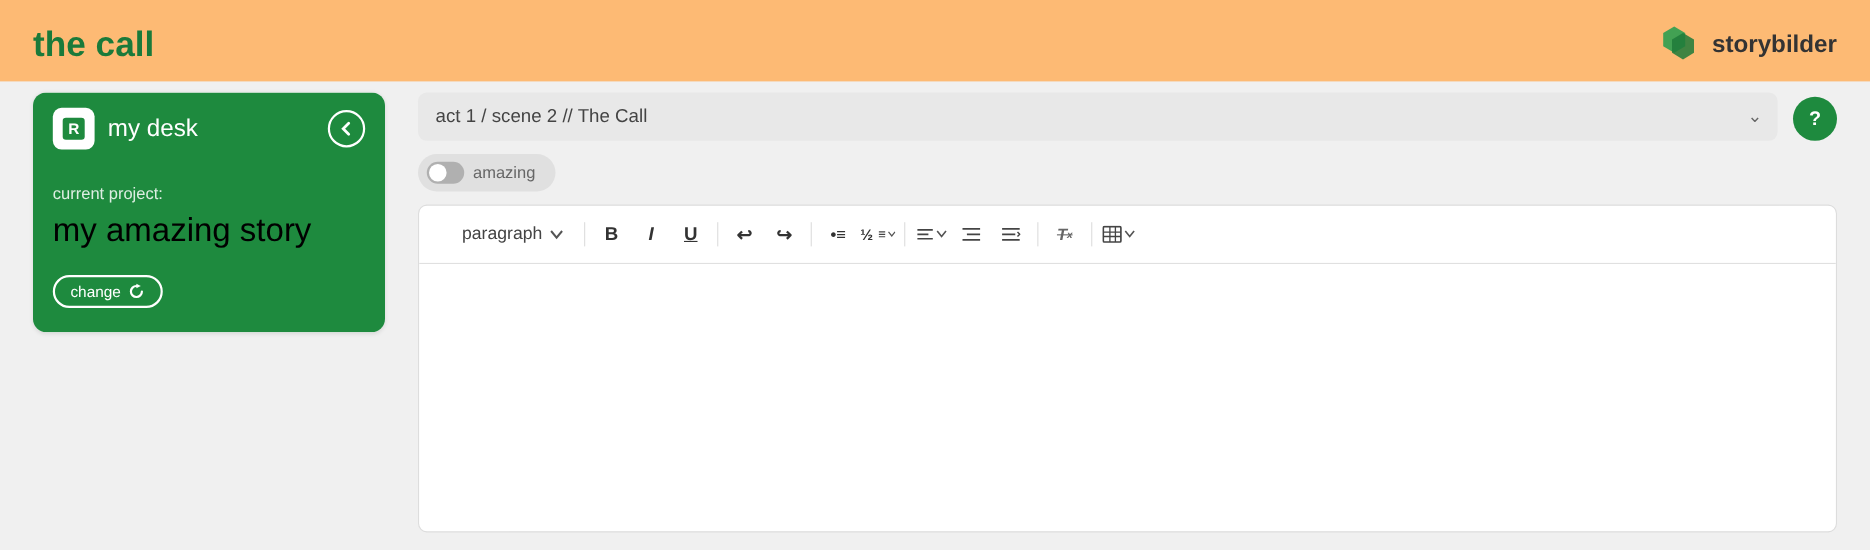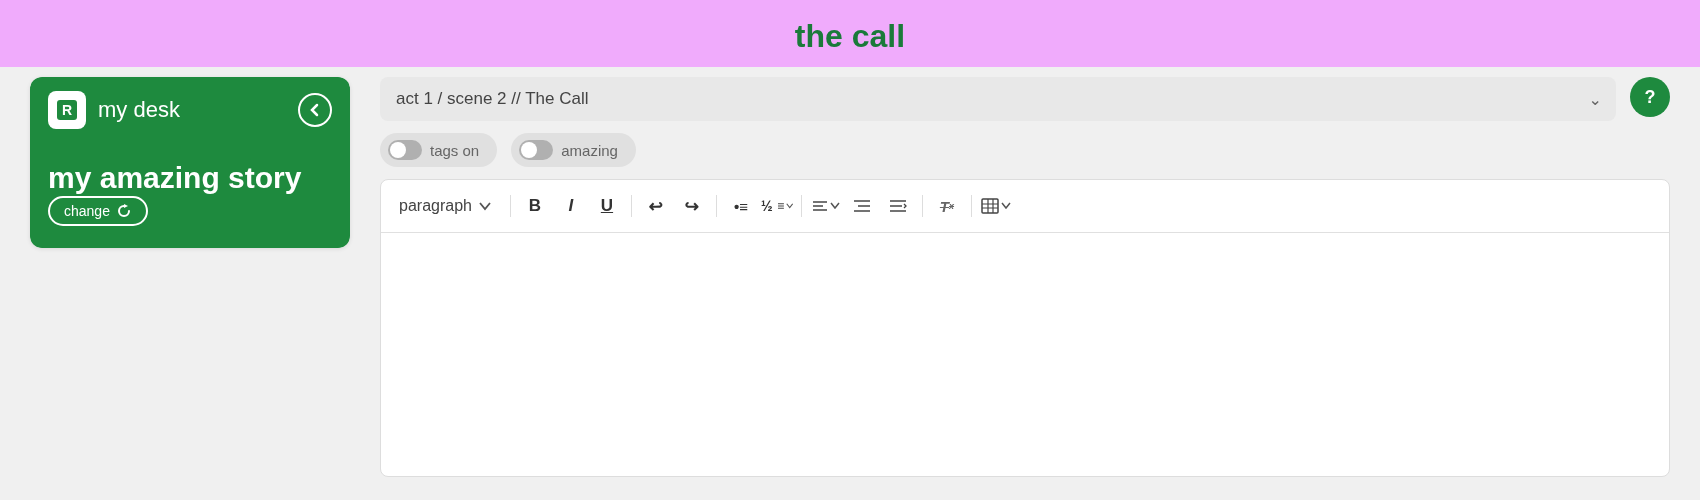--- a/index.html
+++ b/index.html
@@ -7,25 +7,25 @@
     body {
       background: #f0f0f0;
       font-family: -apple-system, BlinkMacSystemFont, 'Segoe UI', sans-serif;
       width: 1700px;
       height: 500px;
       overflow: hidden;
     }
 
     
     .header {
-      background: #f0abfc;
+      background: #fdba74;
       padding: 18px 30px 12px 30px;
       display: flex;
       align-items: center;
-      justify-content: center;
+      justify-content: space-between;
       gap: 20px;
     }
 
     .app-title {
       font-size: 32px;
       font-weight: 800;
       color: #1a7a3a;
     }
 
     .logo-area {
@@ -124,25 +124,25 @@
       border-radius: 0 0 10px 10px;
     }
 
     .current-project-label {
       color: rgba(255,255,255,0.85);
       font-size: 15px;
       margin-bottom: 8px;
     }
 
     .project-name {
-      color: #ffffff;
+      color: #000000;
       font-size: 30px;
-      font-weight: 700;
+      font-weight: 400;
       line-height: 1.15;
-      margin-bottom: 0;
+      margin-bottom: 22px;
     }
 
     .change-btn {
       display: inline-flex;
       align-items: flex-end;
       gap: 6px;
       background: transparent;
       border: 2px solid white;
       border-radius: 20px;
       color: white;
@@ -155,21 +155,21 @@
     .content {
       flex: 1;
       display: flex;
       flex-direction: column;
       gap: 12px;
     }
 
     
     .breadcrumb-row {
       display: flex;
-      align-items: flex-start;
+      align-items: flex-end;
       gap: 14px;
     }
 
     .breadcrumb-wrapper {
       flex: 1;
       position: relative;
     }
 
     .breadcrumb-text {
       background: #e8e8e8;
@@ -256,21 +256,21 @@
       border: 1px solid #ddd;
       overflow: hidden;
       display: flex;
       flex-direction: column;
     }
 
     .toolbar {
       display: flex;
       align-items: center;
       gap: 4px;
-      padding: 10px 8px;
+      padding: 10px 29px;
       border-bottom: 1px solid #e0e0e0;
       flex-wrap: wrap;
     }
 
     .toolbar-select {
       display: flex;
       align-items: center;
       gap: 6px;
       padding: 5px 10px;
       border: none;
@@ -313,20 +313,32 @@
       font-size: 16px;
       color: #333;
       min-height: 100px;
     }
   </style>
 </head>
 <body>
 
 <div class="header">
   <h1 class="app-title">the call</h1>
+  <div class="logo-area">
+
+    <svg class="logo-icon" viewBox="0 0 44 44" xmlns="http://www.w3.org/2000/svg">
+      <g transform="translate(2,6)">
+        <polygon points="18,0 28,6 28,18 18,24 8,18 8,6" fill="#2e9e50" opacity="0.9"></polygon>
+        <polygon points="24,4 34,10 34,22 24,28 14,22 14,10" fill="#1e7a3a" opacity="0.85" transform="translate(2,2)"></polygon>
+      </g>
+    </svg>
+    <span class="logo-text">
+      <span>story</span><span style="font-weight:700">bilder</span>
+    </span>
+  </div>
 </div>
 
 <div class="main">
 
   <div class="sidebar">
     <div class="sidebar-card">
       <div class="sidebar-header">
         <div class="sidebar-header-left">
           <div class="my-desk-icon">
 
@@ -337,20 +349,21 @@
           </div>
           <span class="my-desk-label">my desk</span>
         </div>
         <button class="sidebar-arrow">
           <svg width="16" height="16" viewBox="0 0 16 16">
             <polyline points="10,3 5,8 10,13" stroke="white" stroke-width="2.5" fill="none" stroke-linecap="round"></polyline>
           </svg>
         </button>
       </div>
       <div class="sidebar-body">
+        <div class="current-project-label">current project:</div>
         <div class="project-name">my amazing story</div>
         <button class="change-btn">
           <span>change</span>
           <svg width="16" height="16" viewBox="0 0 16 16">
             <path d="M13 8A5 5 0 1 1 8 3" stroke="white" stroke-width="2" fill="none" stroke-linecap="round"></path>
             <polyline points="8,1 8,5 12,3" fill="white"></polyline>
           </svg>
         </button>
       </div>
     </div>
@@ -361,26 +374,20 @@
     <div class="breadcrumb-row">
       <div class="breadcrumb-wrapper">
         <div class="breadcrumb-text">act 1 / scene 2 // The Call</div>
         <span class="breadcrumb-chevron">⌄</span>
       </div>
       <div class="help-btn">?</div>
     </div>
 
     <div class="toggle-row">
 
-      <div class="toggle-item">
-        <div class="toggle-switch">
-          <div class="toggle-knob"></div>
-        </div>
-        <span class="toggle-label">tags on</span>
-      </div>
 
 
 
       <div class="toggle-item">
         <div class="toggle-switch">
           <div class="toggle-knob"></div>
         </div>
         <span class="toggle-label">amazing</span>
       </div>
 

